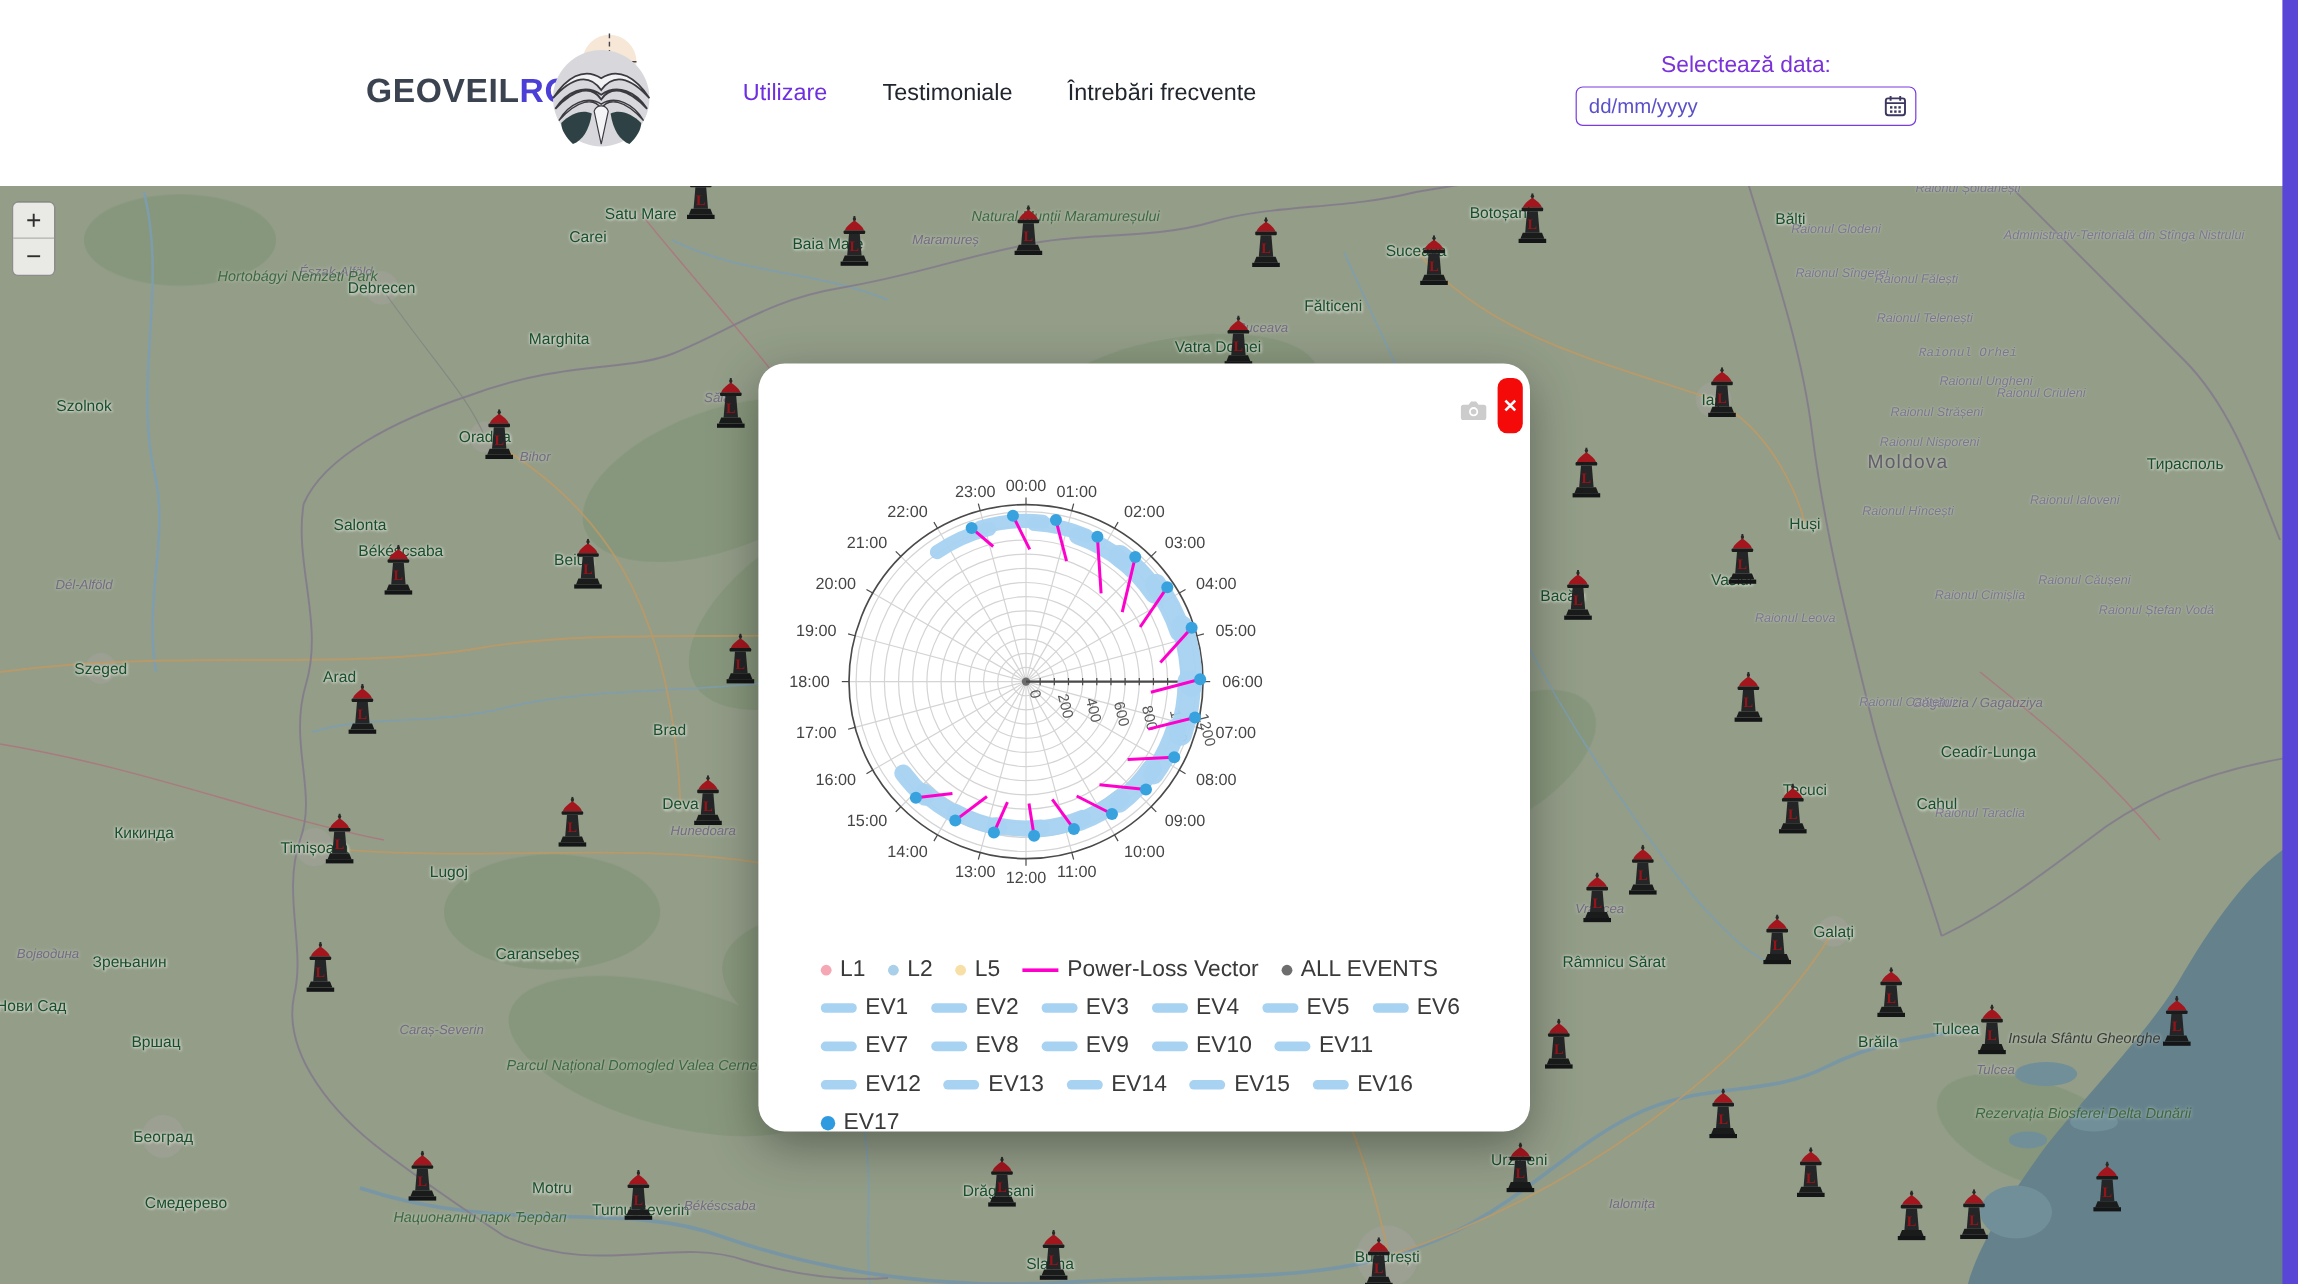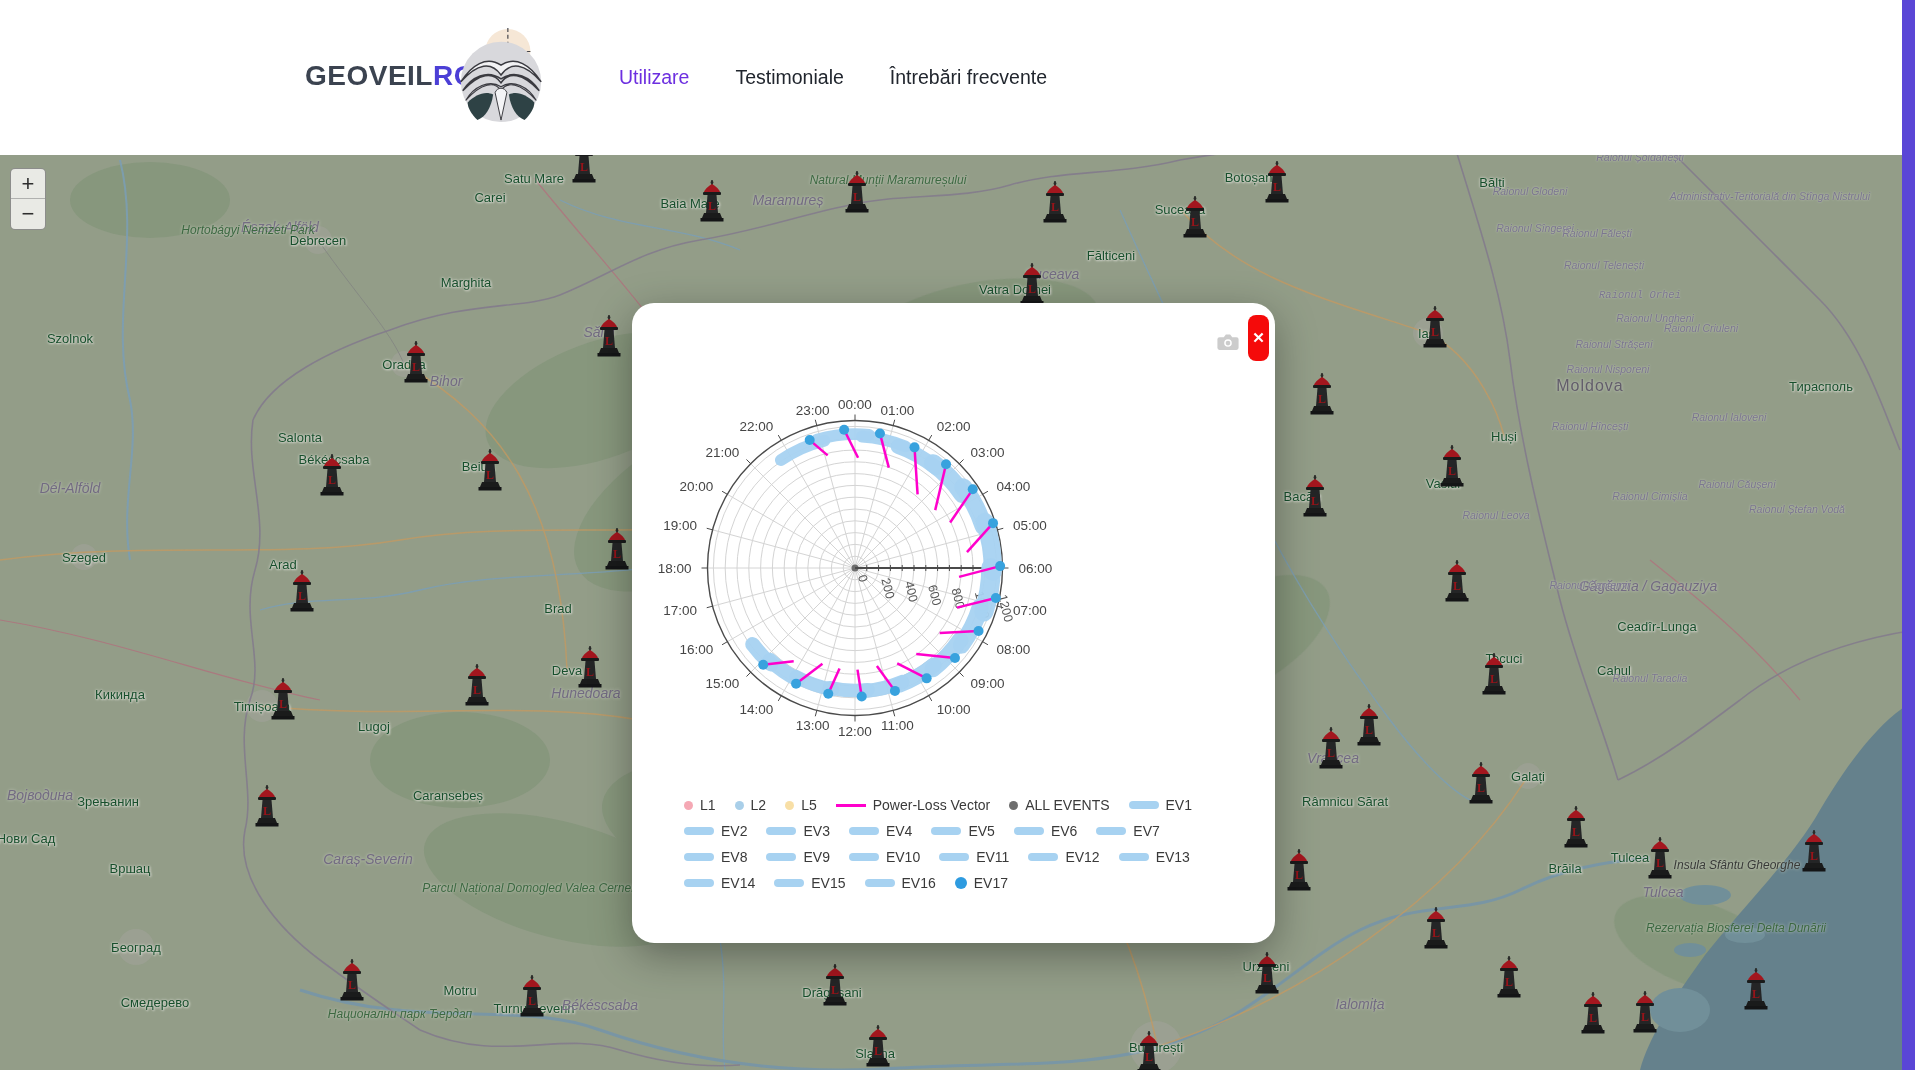--- a/index.html
+++ b/index.html
@@ -22,21 +22,21 @@
        font-family:"Liberation Sans",sans-serif;outline:none;}
   .date-input-wrap input::placeholder{color:#5a50c8;opacity:1;}
   .cal{position:absolute;right:8px;top:7px;width:19px;height:19px;cursor:pointer;}
   
   #map{position:absolute;left:0;top:0;width:1915px;height:1070px;background:#a2ad97;z-index:0;cursor:grab;}
   #map svg.decor{position:absolute;left:0;top:0;}
   #map-tint{position:absolute;inset:0;background:rgba(48,52,40,.13);pointer-events:none;}
   .map-label{position:absolute;transform:translate(-50%,-50%);white-space:nowrap;pointer-events:none;}
   .map-label.city{font-size:13px;color:#14532d;
        text-shadow:0 0 3px #e6e7df,0 0 2px #e6e7df,1px 1px 2px #e6e7df;}
-  .map-label.region{font-size:14px;font-style:italic;color:#7d7390;
+  .map-label.region{font-size:11px;font-style:italic;color:#7d7390;
        text-shadow:0 0 3px #dfe0d8;}
   .map-label.country{font-size:16px;color:#6a6375;letter-spacing:1px;text-shadow:0 0 3px #dfe0d8;}
   .map-label.park{font-size:12px;font-style:italic;color:#3f7046;text-shadow:0 0 3px #dfe6d8;}
   .map-label.island{font-size:12px;font-style:italic;color:#3a3a3a;text-shadow:0 0 3px #dfe6d8;}
   .map-label.raion{font-size:10.5px;font-style:italic;color:#87809f;text-shadow:0 0 2px #dfe0d8;}
   .marker{position:absolute;width:26px;height:42px;cursor:pointer;}
   .zoomctl{position:absolute;left:10px;top:168px;width:34px;border:1px solid rgba(90,90,90,.65);
        border-radius:5px;overflow:hidden;background:rgba(243,243,240,.9);}
   .zoomctl button{display:block;width:100%;height:30px;border:none;background:transparent;
        font-size:22px;line-height:26px;color:#2e2e2e;cursor:pointer;font-family:"Liberation Sans",sans-serif;}
@@ -47,21 +47,21 @@
   #chart{position:absolute;left:0;top:0;}
   .hlab{font-size:13.5px;fill:#454545;font-family:"Liberation Sans",sans-serif;}
   .rlab{font-size:12.5px;fill:#555555;font-family:"Liberation Sans",sans-serif;}
   .cam{position:absolute;left:583px;top:30px;width:26px;height:20px;border:none;background:transparent;
        padding:0;cursor:pointer;}
   .close{position:absolute;left:616px;top:12px;width:21px;height:46px;border:none;border-radius:8px;
        background:#f50a0a;color:#ffffff;font-size:15px;font-weight:bold;display:flex;align-items:center;
        justify-content:center;cursor:pointer;padding:0;}
   #legend{position:absolute;left:52px;top:494px;width:548px;display:flex;flex-wrap:wrap;
        column-gap:19px;row-gap:10px;align-items:center;}
-  .leg-item{display:flex;align-items:center;gap:7px;font-size:14px;color:#3a3a3a;cursor:pointer;}
+  .leg-item{display:flex;align-items:center;gap:7px;font-size:19px;color:#3a3a3a;cursor:pointer;}
   .sw-dot{width:9px;height:9px;border-radius:50%;}
   .sw-dot-lg{width:12px;height:12px;border-radius:50%;}
   .sw-line{width:30px;height:3px;}
   .sw-bar{width:30px;height:8px;border-radius:4px;}
   
   #scrollbar{position:absolute;right:0;top:0;width:13px;height:1070px;background:#5a46d6;z-index:30;cursor:pointer;}
 </style>
 </head>
 <body>
 
@@ -657,20 +657,42 @@
       <path d="M16,78 C24,70 34,66 42,70 C40,84 34,93 26,96 C20,90 16,84 16,78 Z" fill="#2e4245"></path>
       <path d="M84,78 C76,70 66,66 58,70 C60,84 66,93 74,96 C80,90 84,84 84,78 Z" fill="#2e4245"></path>
       <path d="M44,68 L50,96 L56,68 C54,62 46,62 44,68 Z" fill="#f4f4f6" stroke="#3a3a40" stroke-width="1"></path>
     </svg>
   </span>
   <nav>
     <a class="nav-item active">Utilizare</a>
     <a class="nav-item">Testimoniale</a>
     <a class="nav-item">Întrebări frecvente</a>
   </nav>
+  <div class="datebox">
+    <div class="date-label">Selectează data:</div>
+    <div class="date-input-wrap">
+      <input type="text" placeholder="dd/mm/yyyy" style="">
+      <span class="cal">
+        <svg viewBox="0 0 19 19" width="19" height="19">
+          <rect x="1.5" y="3" width="16" height="14" rx="2" fill="none" stroke="#3c3660" stroke-width="1.6"></rect>
+          <line x1="5.5" y1="1" x2="5.5" y2="5" stroke="#3c3660" stroke-width="1.6"></line>
+          <line x1="13.5" y1="1" x2="13.5" y2="5" stroke="#3c3660" stroke-width="1.6"></line>
+          <line x1="1.5" y1="7" x2="17.5" y2="7" stroke="#3c3660" stroke-width="1.4"></line>
+          <g fill="#3c3660">
+            <rect x="5" y="9.5" width="2" height="2"></rect>
+              <rect x="8.5" y="9.5" width="2" height="2"></rect>
+              <rect x="12" y="9.5" width="2" height="2"></rect>
+            <rect x="5" y="13" width="2" height="2"></rect>
+              <rect x="8.5" y="13" width="2" height="2"></rect>
+              <rect x="12" y="13" width="2" height="2"></rect>
+          </g>
+        </svg>
+      </span>
+    </div>
+  </div>
 </header>
 
 <div id="modal">
   <svg id="chart" width="643" height="490">
       <line x1="223" y1="265" x2="223" y2="117.5" stroke="#d4d4d4" stroke-width="1"></line>
       <line x1="223" y1="265" x2="261.1758091526218" y2="122.52594062236241" stroke="#d4d4d4" stroke-width="1"></line>
       <line x1="223" y1="265" x2="296.75" y2="137.2612529417953" stroke="#d4d4d4" stroke-width="1"></line>
       <line x1="223" y1="265" x2="327.29825022501575" y2="160.70174977498425" stroke="#d4d4d4" stroke-width="1"></line>
       <line x1="223" y1="265" x2="350.7387470582047" y2="191.25" stroke="#d4d4d4" stroke-width="1"></line>
       <line x1="223" y1="265" x2="365.47405937763756" y2="226.8241908473782" stroke="#d4d4d4" stroke-width="1"></line>

